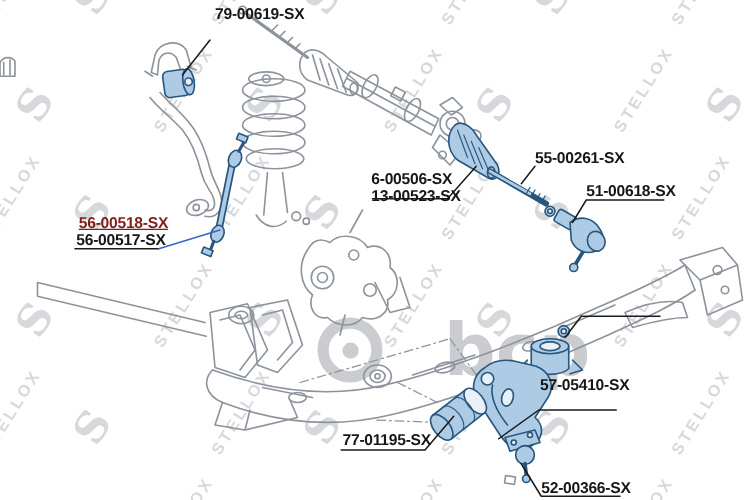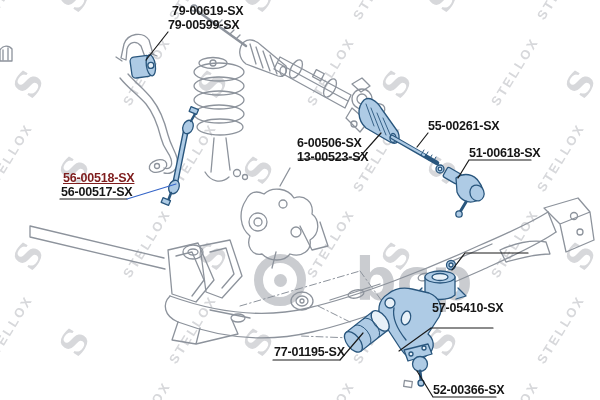--- a/index.html
+++ b/index.html
@@ -257,21 +257,20 @@
       <path d="M127,199 L176,184" stroke="#3565c8"></path>
       <path d="M465,253 L528,253 M465,253 L452,270"></path>
       <path d="M431,328 L493,328 M431,328 L399,351"></path>
       <path d="M273,360 L340,360 M340,360 L363,333"></path>
       <path d="M433,397 L496,397 M433,397 L417,371"></path>
     </g>
   </svg>
 
   <div class="lbl" style="left:168px;top:4px">
     <span class="ln" style="padding-left:4px">79-00619-SX</span>
-    <span class="ln">79-00599-SX</span>
   </div>
 
   <div class="lbl" style="left:297px;top:136px">
     <span class="ln">6-00506-SX</span>
     <span class="ln">13-00523-SX</span>
   </div>
 
   <div class="lbl" style="left:428px;top:119px">
     <span class="ln">55-00261-SX</span>
   </div>

